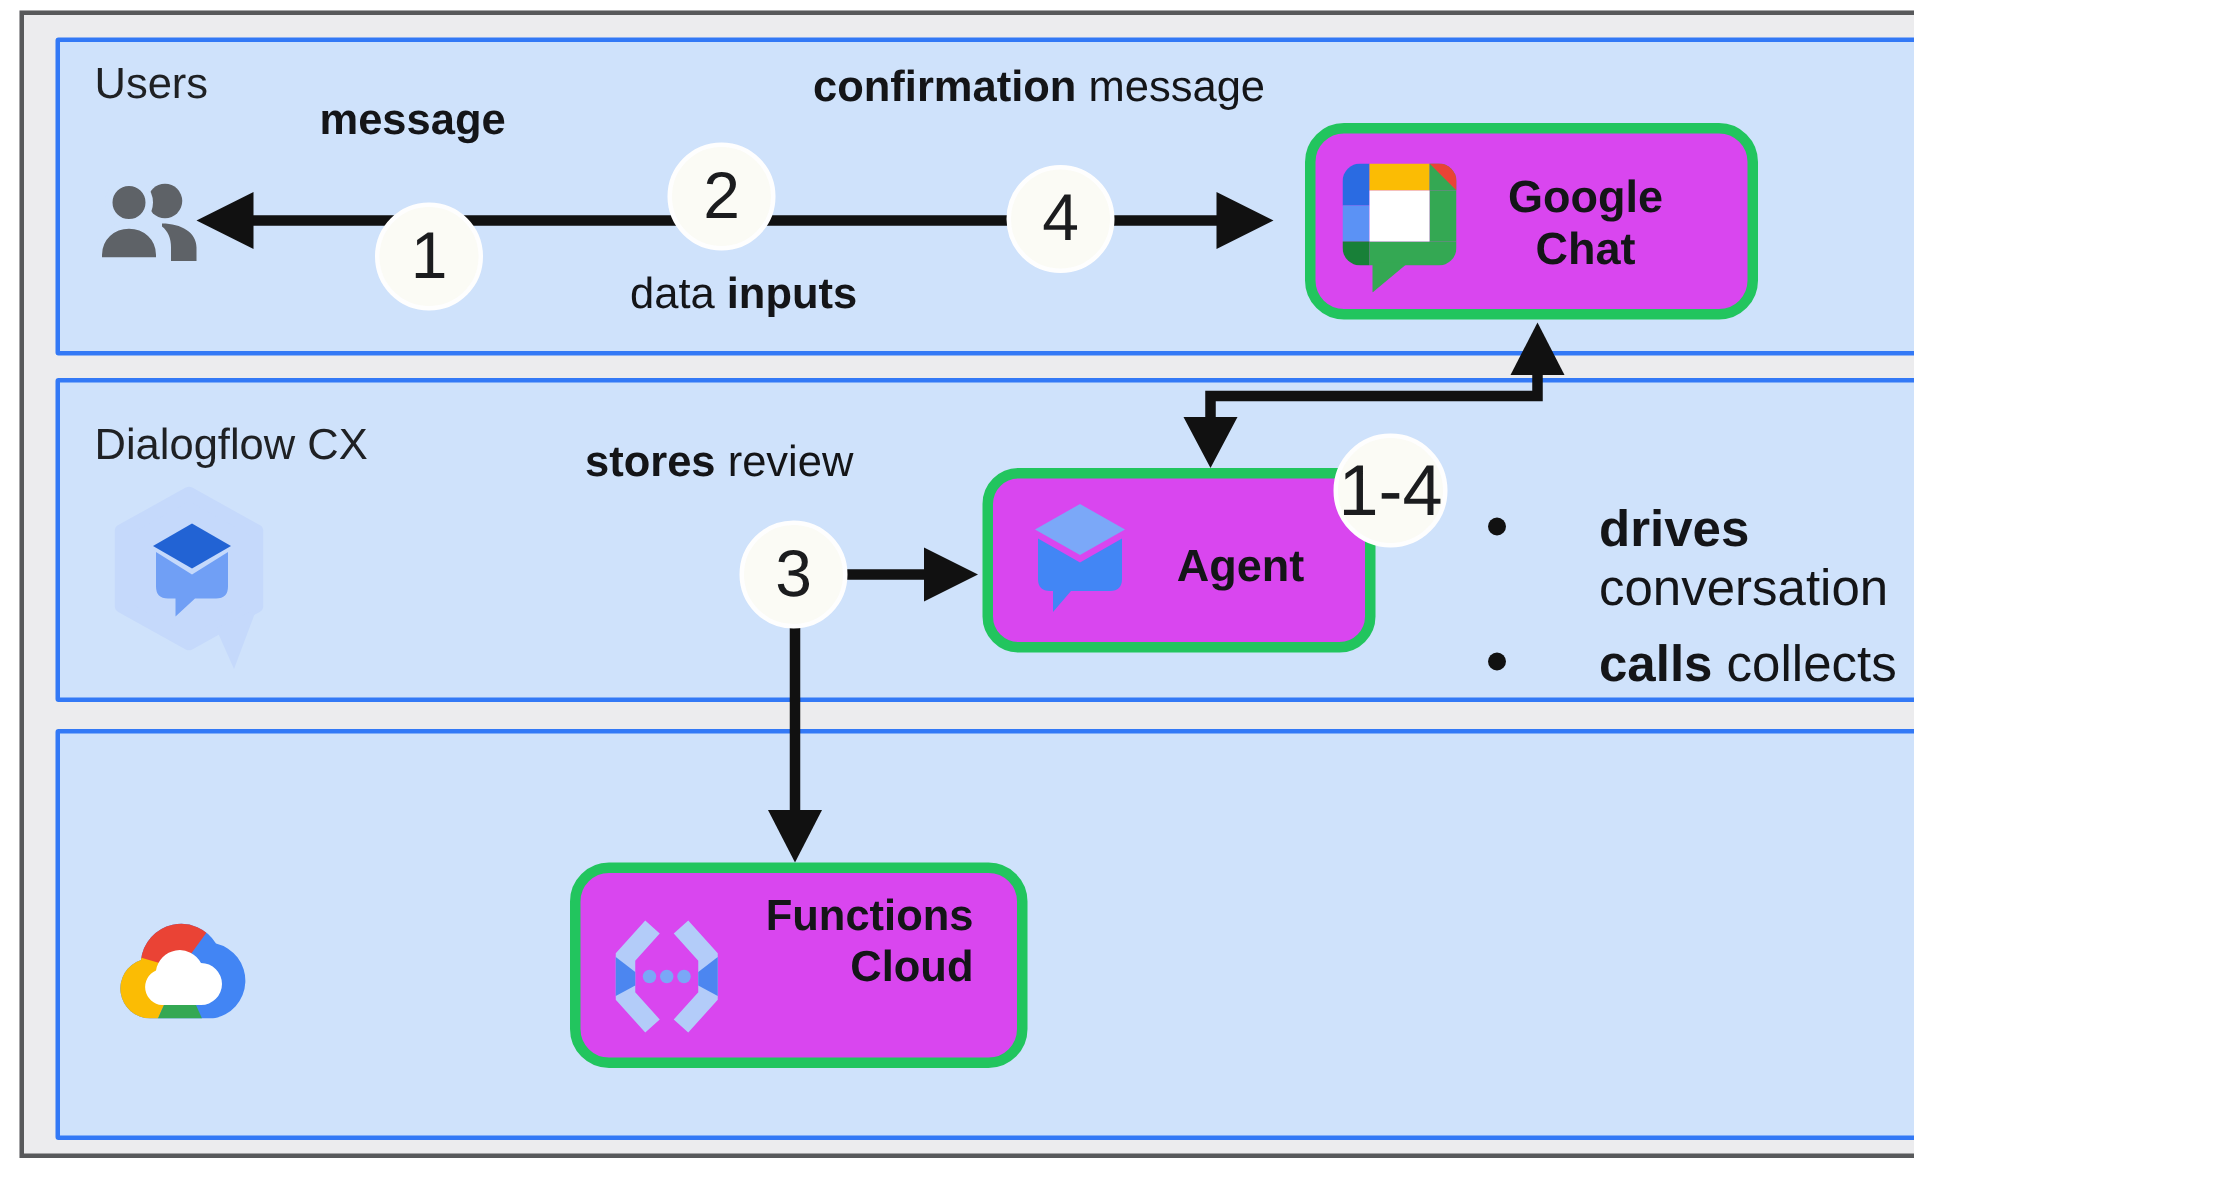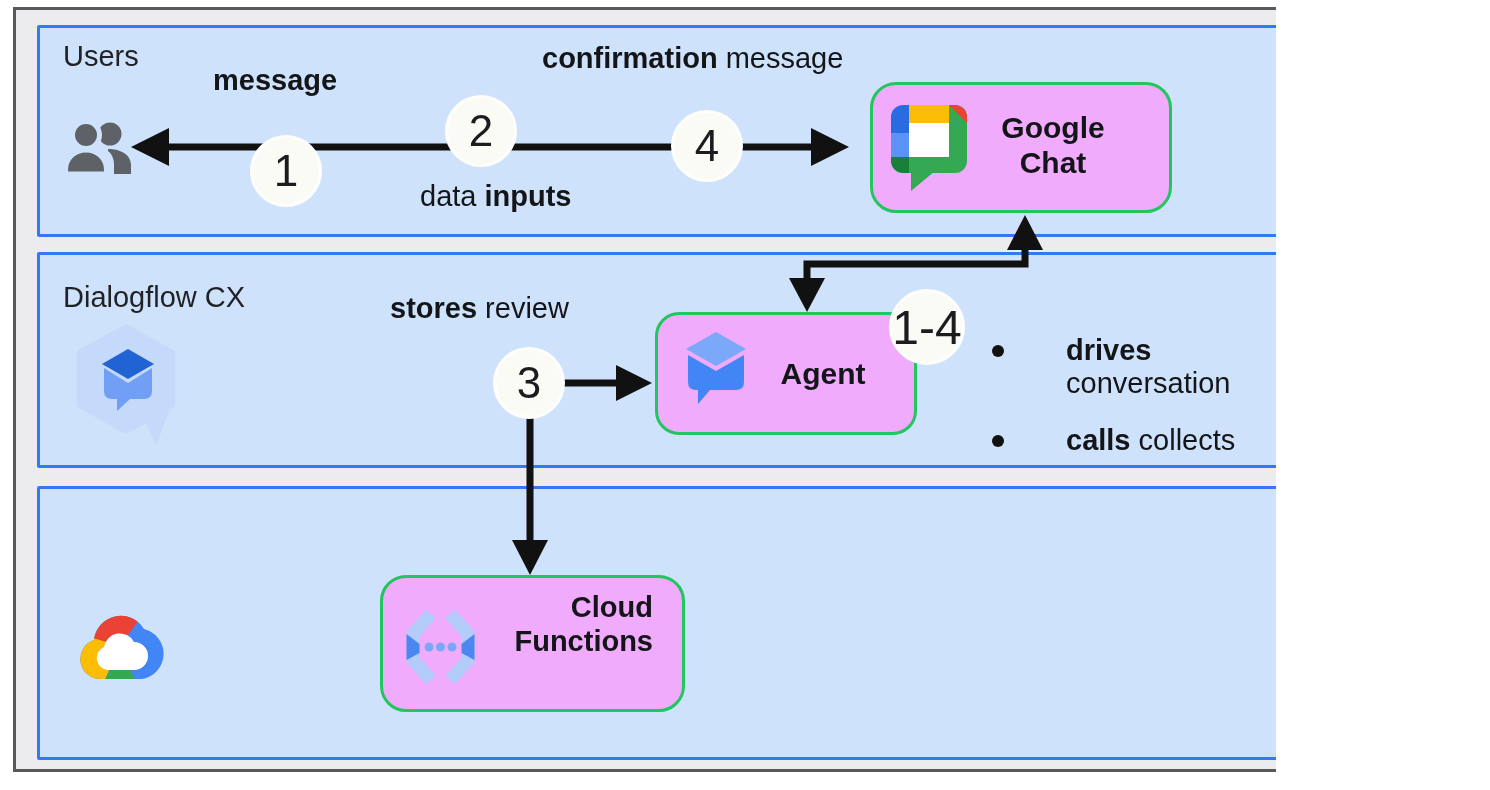--- a/index.html
+++ b/index.html
@@ -13,27 +13,27 @@
   .band2{top:252px;height:216px;}
   .band3{top:486px;height:274px;}
   .band-label{position:absolute;font-size:29px;line-height:36px;color:#1f2124;}
   .anno{position:absolute;font-size:29px;color:#141518;white-space:nowrap;}
   .anno b{font-weight:700;}
   .circle{position:absolute;width:72px;height:72px;border-radius:50%;
     background:#fbfbf5;border:3px solid #fefefe;box-sizing:border-box;
     display:flex;align-items:center;justify-content:center;
     font-size:44px;color:#1b1c1e;z-index:5;}
   .circle.range{width:76px;height:76px;font-size:48px;}
-  .gbox{position:absolute;background:#f0abfc;border:3px solid #22c55e;
+  .gbox{position:absolute;background:#d946ef;border:7px solid #22c55e;
     border-radius:26px;box-sizing:border-box;z-index:4;}
   .node-title{position:absolute;font-weight:700;font-size:30px;line-height:35px;
     color:#141518;text-align:center;}
   .overlay{position:absolute;left:0;top:0;z-index:3;pointer-events:none;}
   .icon{position:absolute;}
-  .bullet-row{position:absolute;display:flex;align-items:flex-start;font-size:29px;color:#141518;}
+  .bullet-row{position:absolute;display:flex;align-items:flex-start;font-size:34px;color:#141518;}
   .bullet-dot{width:12px;height:12px;border-radius:50%;background:#111;margin-top:11px;margin-right:62px;flex:none;}
   .bullet-row b{font-weight:700;}
   .cf-text{position:absolute;font-weight:700;font-size:29px;line-height:34px;
     text-align:right;color:#141518;}
 </style>
 </head>
 <body>
 
 <div class="canvas">
   <div class="frame"></div>
@@ -163,17 +163,17 @@
     <svg class="icon" style="left:13px;top:28px;" width="89" height="82" viewBox="0 0 89 82">
       <path d="M35,8 L17,28 V54 L35,74" fill="none" stroke="#b3ccf9" stroke-width="13"></path>
       <path d="M54,8 L72,28 V54 L54,74" fill="none" stroke="#b3ccf9" stroke-width="13"></path>
       <polygon points="10.5,28 23.5,38 23.5,47 10.5,54" fill="#4c86f0"></polygon>
       <polygon points="78.5,28 65.5,38 65.5,47 78.5,54" fill="#4c86f0"></polygon>
       <circle cx="33" cy="41" r="4.5" fill="#7aa7f7"></circle>
       <circle cx="44.5" cy="41" r="4.5" fill="#7aa7f7"></circle>
       <circle cx="56" cy="41" r="4.5" fill="#7aa7f7"></circle>
     </svg>
     <div class="cf-text" style="right:29px;top:12px;width:185px;">
+      <div>Functions</div>
       <div>Cloud</div>
-      <div>Functions</div>
     </div>
   </div>
 </div>
 
 </body></html>

